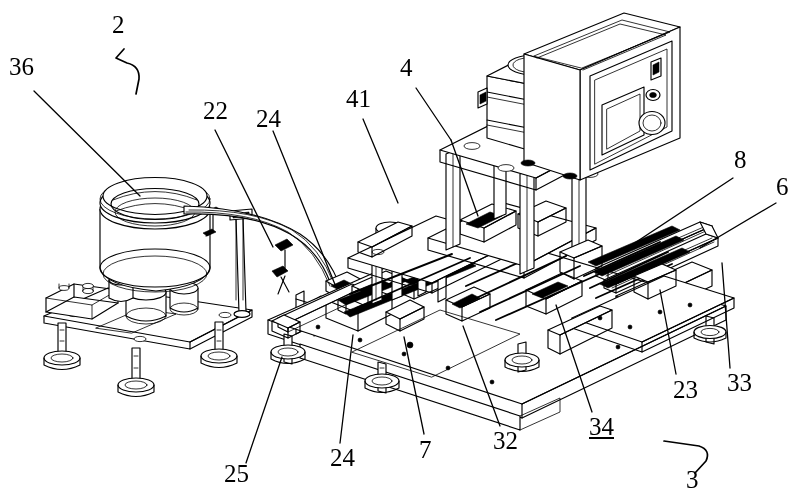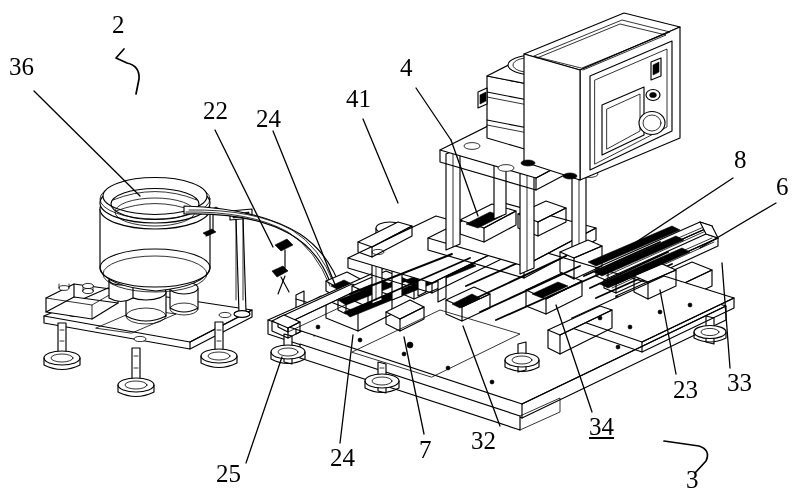--- a/index.html
+++ b/index.html
@@ -424,20 +424,20 @@
 </div>
 
 <div class="lbl" style="left:112px;top:12px;">2</div>
 <div class="lbl" style="left:9px;top:54px;">36</div>
 <div class="lbl" style="left:203px;top:98px;">22</div>
 <div class="lbl" style="left:256px;top:106px;text-align:right;">24</div>
 <div class="lbl" style="left:346px;top:86px;">41</div>
 <div class="lbl" style="left:400px;top:55px;">4</div>
 <div class="lbl" style="left:734px;top:147px;">8</div>
 <div class="lbl" style="left:776px;top:174px;">6</div>
-<div class="lbl" style="left:216px;top:461px;">25</div>
+<div class="lbl" style="left:224px;top:461px;">25</div>
 <div class="lbl" style="left:330px;top:445px;">24</div>
 <div class="lbl" style="left:419px;top:437px;">7</div>
-<div class="lbl" style="left:471px;top:428px;">32</div>
+<div class="lbl" style="left:493px;top:428px;">32</div>
 <div class="lbl" style="left:589px;top:414px;text-decoration:underline;">34</div>
 <div class="lbl" style="left:673px;top:377px;">23</div>
 <div class="lbl" style="left:727px;top:370px;">33</div>
 <div class="lbl" style="left:686px;top:467px;">3</div>
 
 </body></html>

